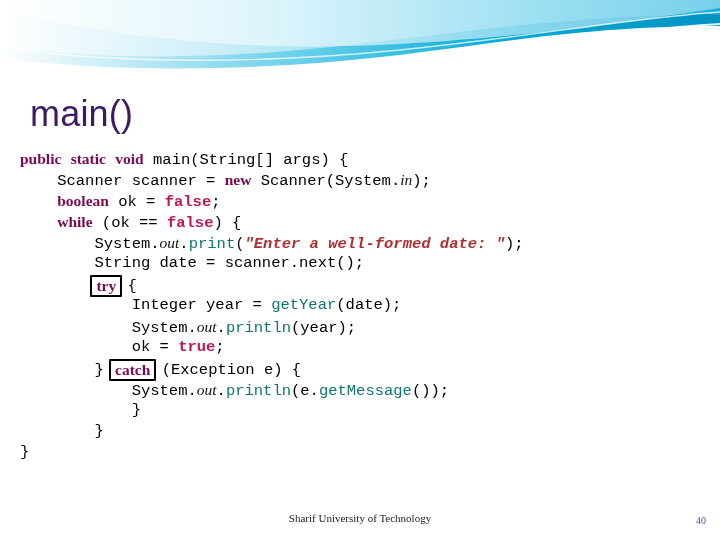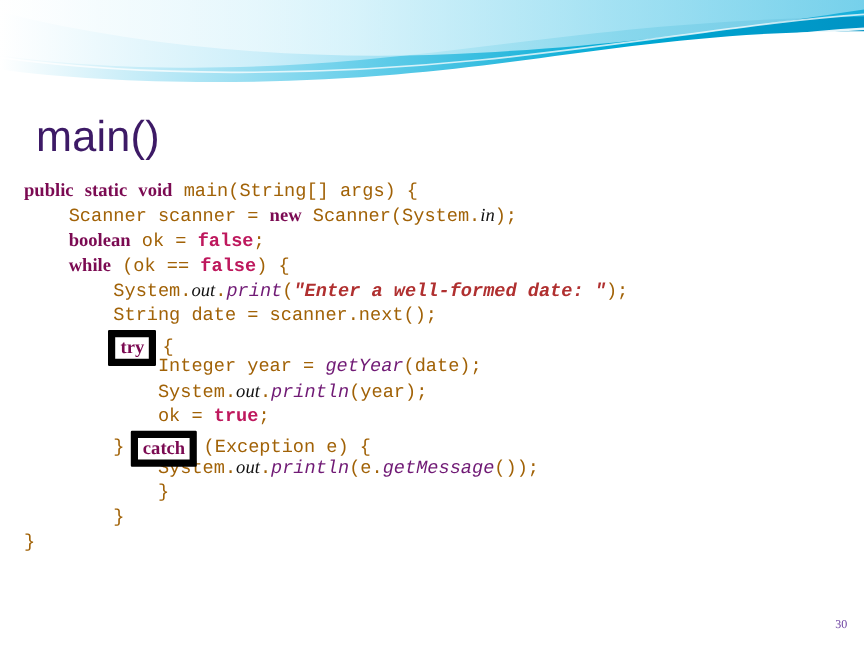--- a/index.html
+++ b/index.html
@@ -52,28 +52,28 @@
     font-size: 15.5px;
     line-height: 21px;
     white-space: pre;
     color: #1a1a1a;
   }
 
   .code .ln { display: block; height: 21px; }
 
   .kw      { color: #7b0a52; font-weight: bold; font-family: Liberation Serif, serif; }
   .kw2     { color: #be185d; font-weight: bold; }
-  .plain   { color: #a16207; }
+  .plain   { color: #000000; }
   .str     { color: #b03030; font-style: italic; font-weight: bold; }
   .ital    { color: #111111; font-style: italic; font-family: Liberation Serif, serif; }
-  .meth    { color: #701a75; font-style: italic; }
+  .meth    { color: #0f766e; }
 
   .boxed {
     display: inline-block;
-    border: 6px solid #000000;
+    border: 2px solid #000000;
     padding: 0 4px;
     margin: 0 -4px;
     line-height: 18px;
     border-radius: 1px;
     position: relative;
     top: 1px;
   }
 
   .footer {
     position: absolute;
@@ -127,15 +127,16 @@
       <path d="M0,10 C120,40 260,52 400,44 C540,36 640,20 720,8 L720,0 L0,0 Z" fill="url(#g3)" opacity="0.7"></path>
       <path d="M0,62 C110,76 250,76 390,62 C520,49 620,30 720,24" fill="none" stroke="#ffffff" stroke-width="2.2" opacity="0.9"></path>
       <path d="M0,48 C120,64 260,64 400,50 C530,37 630,18 720,12" fill="none" stroke="#ffffff" stroke-width="1.4" opacity="0.75"></path>
     </svg>
   </div>
 
   <div class="title">main()</div>
 
   <div class="code" id="code-block"><span class="ln"><span class="kw">public</span><span class="plain"> </span><span class="kw">static</span><span class="plain"> </span><span class="kw">void</span><span class="plain"> </span><span class="plain">main(String[] args) {</span></span><span class="ln"><span>    </span><span class="plain">Scanner scanner = </span><span class="kw">new</span><span class="plain"> Scanner(System.</span><span class="ital">in</span><span class="plain">);</span></span><span class="ln"><span>    </span><span class="kw">boolean</span><span class="plain"> ok = </span><span class="kw2">false</span><span class="plain">;</span></span><span class="ln"><span>    </span><span class="kw">while</span><span class="plain"> (ok == </span><span class="kw2">false</span><span class="plain">) {</span></span><span class="ln"><span>        </span><span class="plain">System.</span><span class="ital">out</span><span class="plain">.</span><span class="meth">print</span><span class="plain">(</span><span class="str">"Enter a well-formed date: "</span><span class="plain">);</span></span><span class="ln"><span>        </span><span class="plain">String date = scanner.next();</span></span><span class="ln"><span>        </span><span class="boxed kw">try</span><span class="plain"> {</span></span><span class="ln"><span>            </span><span class="plain">Integer year = </span><span class="meth">getYear</span><span class="plain">(date);</span></span><span class="ln"><span>            </span><span class="plain">System.</span><span class="ital">out</span><span class="plain">.</span><span class="meth">println</span><span class="plain">(year);</span></span><span class="ln"><span>            </span><span class="plain">ok = </span><span class="kw2">true</span><span class="plain">;</span></span><span class="ln"><span>        </span><span class="plain">} </span><span class="boxed kw">catch</span><span class="plain"> (Exception e) {</span></span><span class="ln"><span>            </span><span class="plain">System.</span><span class="ital">out</span><span class="plain">.</span><span class="meth">println</span><span class="plain">(e.</span><span class="meth">getMessage</span><span class="plain">());</span></span><span class="ln"><span>            </span><span class="plain">}</span></span><span class="ln"><span>        </span><span class="plain">}</span></span><span class="ln"><span class="plain">}</span></span></div>
 
-  <div class="pagenum">30</div>
+  <div class="footer">Sharif University of Technology</div>
+  <div class="pagenum">40</div>
 
 </div>
 
 </body></html>

